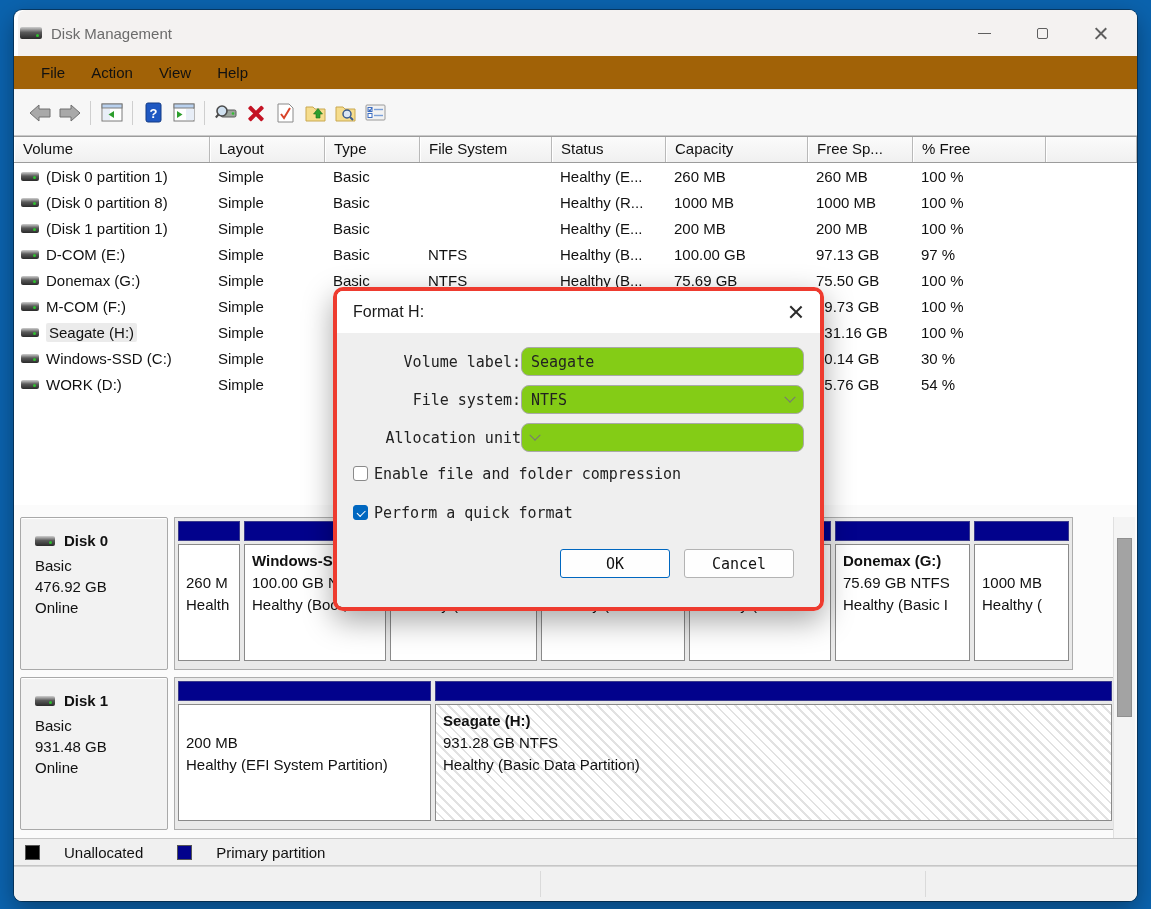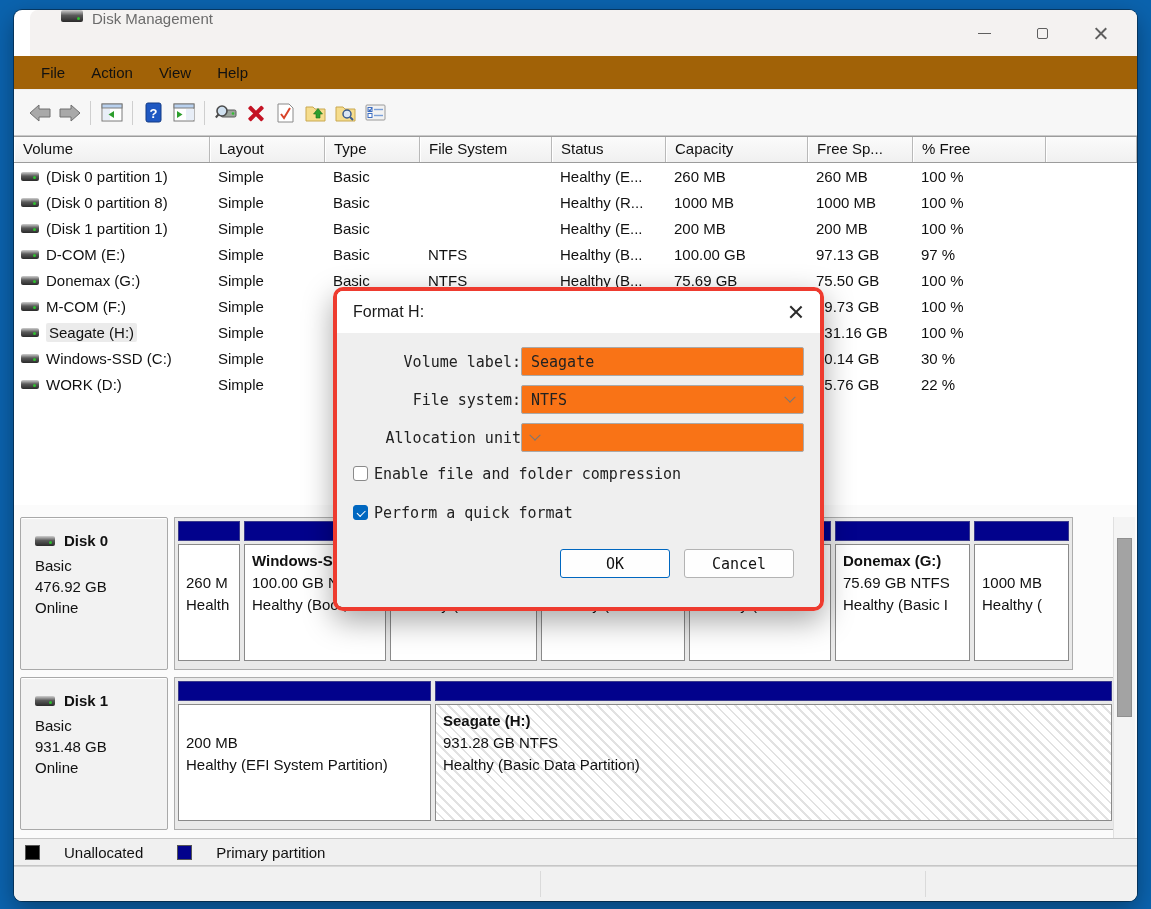--- a/index.html
+++ b/index.html
@@ -2,22 +2,22 @@
 <html><head>
 <meta charset="utf-8">
 <style>
   html,body{margin:0;padding:0;width:1151px;height:909px;overflow:hidden;
     font-family:"Liberation Sans",sans-serif;background:#0b63ae;}
   *{box-sizing:border-box;}
 
   
   .window{position:absolute;left:14px;top:10px;width:1123px;height:891px;
     background:#fff;border-radius:8px;box-shadow:0 0 0 1px rgba(0,0,0,.38),0 8px 24px rgba(0,0,0,.35);}
-  .titlebar{position:absolute;left:16px;top:0;right:0;height:46px;background:#f4f2f1;
-    border-radius:8px 8px 0 0;display:flex;align-items:flex-start;padding-left:31px;}
+  .titlebar{position:absolute;left:4px;top:0;right:0;height:46px;background:#f4f2f1;
+    border-radius:8px 8px 0 0;display:flex;align-items:center;padding-left:2px;}
   .title-text{color:#6b6b6b;font-size:15px;margin-left:9px;}
   .winbtns{position:absolute;right:8px;top:0;height:46px;display:flex;}
   .winbtn{width:58px;height:46px;display:flex;align-items:center;justify-content:center;}
   .min-glyph{width:13px;height:0;border-top:1.6px solid #5f5f5f;}
   .max-glyph{width:11px;height:11px;border:1.4px solid #5f5f5f;border-radius:2px;}
   .x-shape{position:relative;width:13px;height:13px;}
   .x-shape::before,.x-shape::after{content:"";position:absolute;left:6px;top:-1px;width:1.7px;height:15px;background:#5f5f5f;}
   .x-shape::before{transform:rotate(45deg);} .x-shape::after{transform:rotate(-45deg);}
 
   
@@ -79,21 +79,21 @@
     border:4px solid #ee3b2f;border-radius:10px;box-shadow:0 10px 30px rgba(0,0,0,.35);}
   .dialog{width:100%;height:100%;border-radius:6px;overflow:hidden;background:#efefef;display:flex;flex-direction:column;}
   .dlg-title{height:42px;background:#fff;display:flex;align-items:center;padding:0 16px;flex:0 0 auto;}
   .dlg-title-text{font-size:16px;color:#1a1a1a;flex:1;}
   .dlg-close{width:18px;height:18px;display:flex;align-items:center;justify-content:center;}
   .dlg-close .x-shape{width:14px;height:14px;}
   .dlg-close .x-shape::before,.dlg-close .x-shape::after{background:#2b2b2b;left:6.5px;top:-1px;height:16px;width:1.6px;}
   .dlg-body{flex:1;padding:14px 16px 0 16px;font-family:"DejaVu Sans Mono",monospace;}
   .frow{display:grid;grid-template-columns:168px 1fr;align-items:center;margin-bottom:9px;}
   .flabel{font-size:15px;color:#222;text-align:right;}
-  .ctrl{height:29px;background:#f97316;border:1px solid #a9a9a9;border-radius:2px;
+  .ctrl{height:29px;background:#84cc16;border:1px solid #a9a9a9;border-radius:8px;
     display:flex;align-items:center;padding:8px 9px;font-size:15px;color:#222;}
   .ctrl .val{flex:1;white-space:nowrap;overflow:hidden;}
   .chev{width:8px;height:8px;border-right:1.6px solid #777;border-bottom:1.6px solid #777;transform:rotate(45deg) translate(-2px,-2px);}
   .cbrow{display:flex;align-items:center;gap:6px;height:25px;font-size:15px;color:#222;}
   .cbrow.first{margin-top:14px;}
   .cb{width:15px;height:15px;border:1px solid #8a8a8a;border-radius:3px;background:#fff;position:relative;flex:0 0 auto;}
   .cb.checked{background:#0067c0;border-color:#0067c0;}
   .cb.checked::after{content:"";position:absolute;left:3px;top:3.5px;width:7px;height:3.5px;
     border-left:1.8px solid #fff;border-bottom:1.8px solid #fff;transform:rotate(-45deg);}
   .dlg-btns{display:flex;justify-content:flex-end;gap:14px;margin-top:24px;padding-right:10px;}
@@ -336,21 +336,21 @@
       <div class="c c-vol">
           <span class="disk-glyph"></span>
           <span class="vname">WORK (D:)</span>
         </div>
       <div class="c">Simple</div>
       <div class="c">Basic</div>
       <div class="c"></div>
       <div class="c"></div>
       <div class="c"></div>
       <div class="c">95.76 GB</div>
-      <div class="c">22 %</div>
+      <div class="c">54 %</div>
         <div class="c"></div>
     </div>
   </div>
 
   <div class="bottompane">
 
     <div class="diskrow" style="top:12px">
       <div class="diskinfo">
         <div class="dname">
             <span class="disk-glyph dg2"></span>

